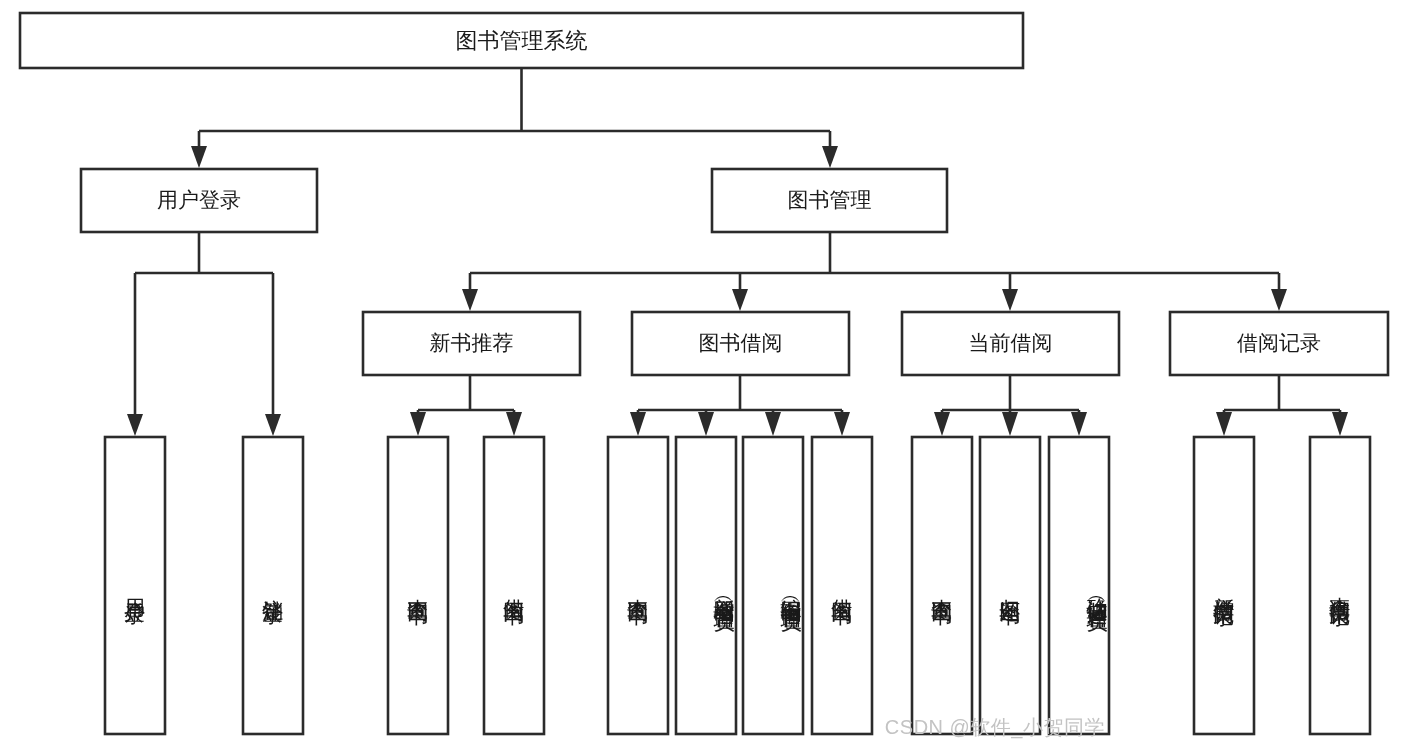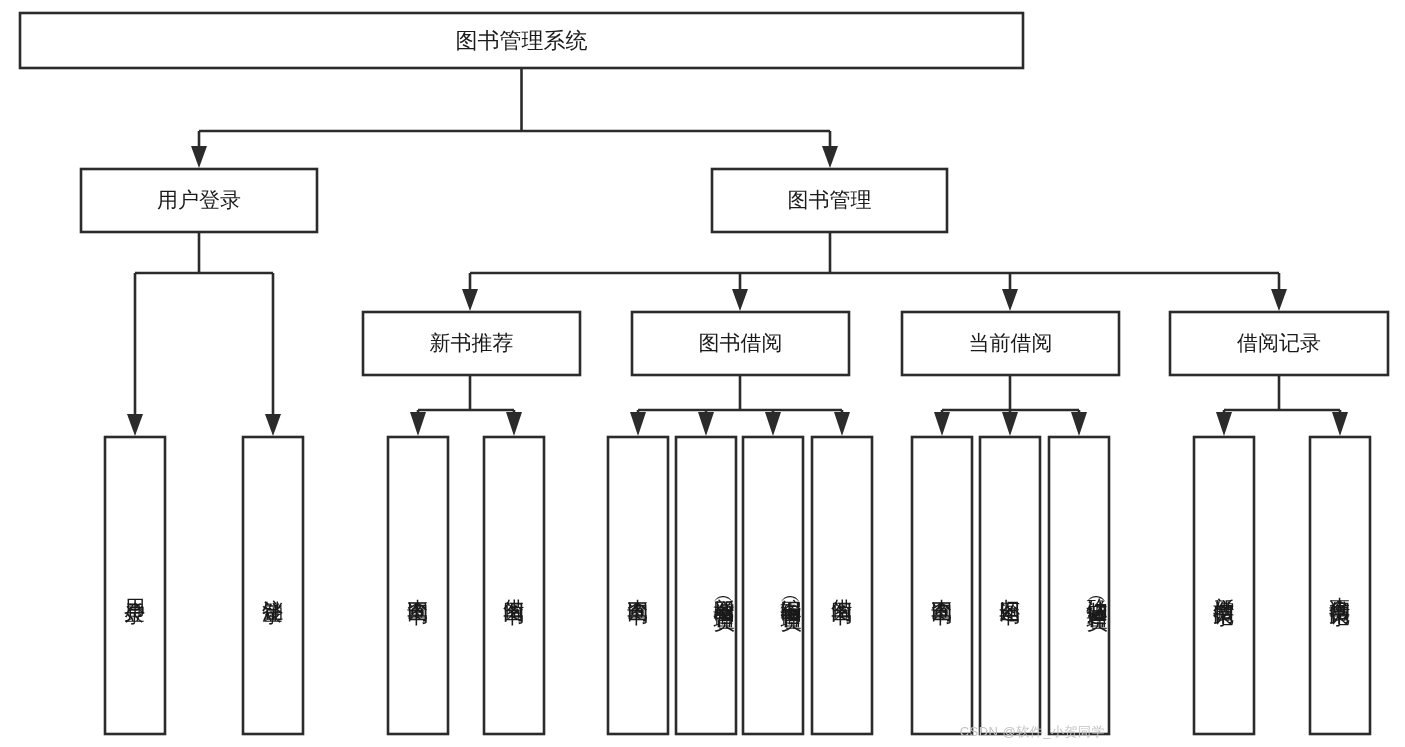--- a/index.html
+++ b/index.html
@@ -69,21 +69,21 @@
     letter-spacing: 2px;
     color: #1a1a1a;
     white-space: nowrap;
     pointer-events: none;
   }
   .watermark {
     position: absolute;
     right: 10px;
     bottom: 6px;
     font-family: "Liberation Sans", sans-serif;
-    font-size: 13px;
+    font-size: 20px;
     color: #c3c3c3;
     letter-spacing: 0.5px;
     white-space: nowrap;
   }
 </style>
 </head>
 <body>
 
 <div id="diagram-root">
 

